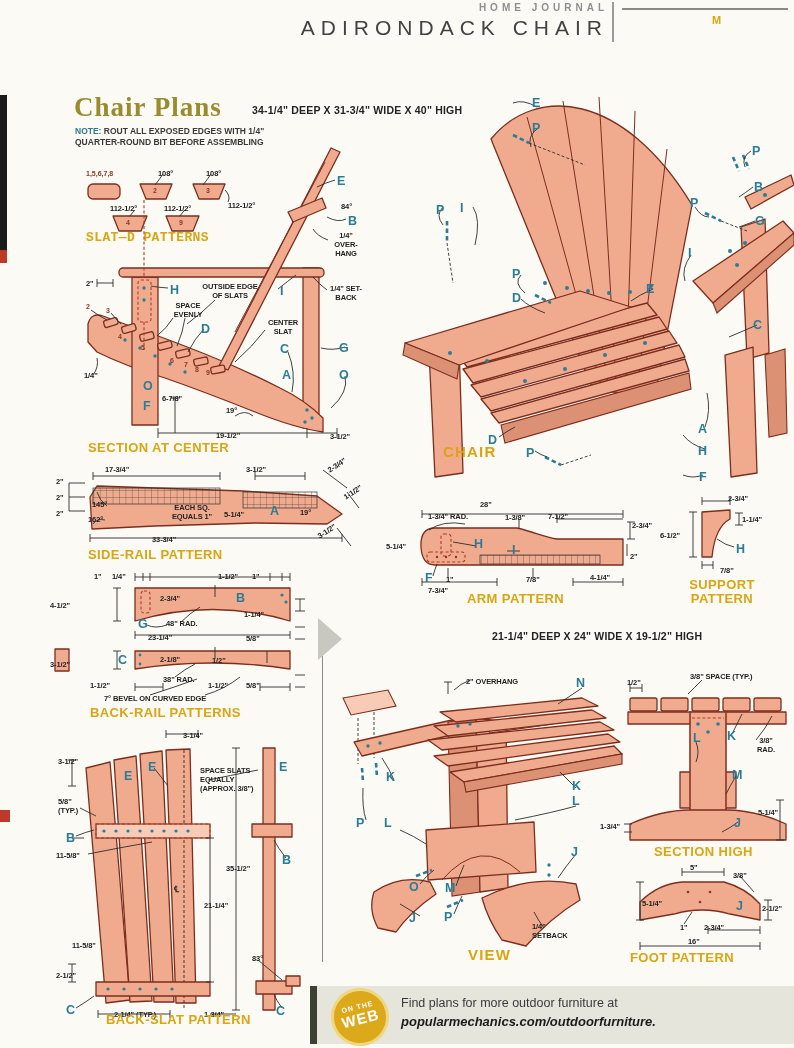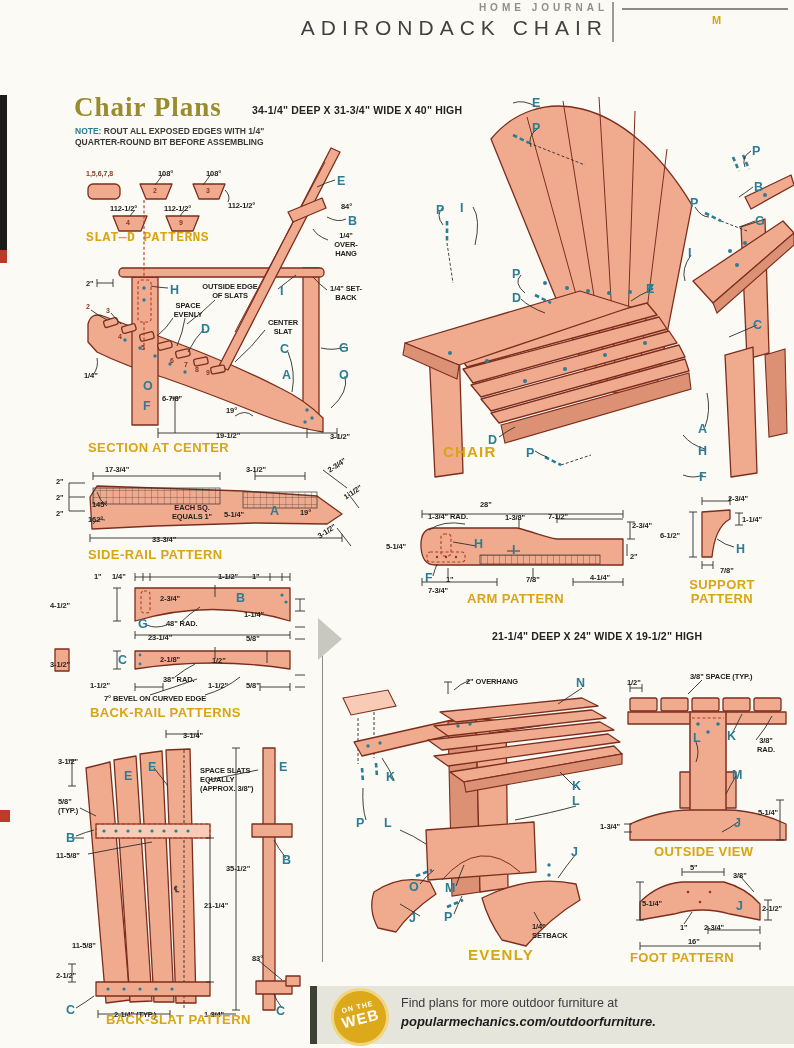--- a/index.html
+++ b/index.html
@@ -442,21 +442,21 @@
   <span class="p" style="left:356px;top:817px;">P</span>
   <span class="p" style="left:384px;top:817px;">L</span>
   <span class="p" style="left:572px;top:780px;">K</span>
   <span class="p" style="left:572px;top:795px;">L</span>
   <span class="p" style="left:409px;top:881px;">O</span>
   <span class="p" style="left:445px;top:882px;">M</span>
   <span class="p" style="left:409px;top:912px;">J</span>
   <span class="p" style="left:444px;top:911px;">P</span>
   <span class="p" style="left:571px;top:846px;">J</span>
   <span class="d blk lft" style="left:532px;top:922px;width:42px;">1/4" SETBACK</span>
-  <span class="t t2" style="left:468px;top:947px;">EVENLY</span>
+  <span class="t t2" style="left:468px;top:947px;">VIEW</span>
 
   <svg style="left:622px;top:660px;" width="172" height="192" viewBox="0 0 172 192">
     <rect x="6" y="52" width="158" height="12" class="wd"></rect>
     <rect x="8" y="38" width="27" height="13" rx="2" class="wd"></rect>
     <rect x="39" y="38" width="27" height="13" rx="2" class="wd"></rect>
     <rect x="70" y="38" width="27" height="13" rx="2" class="wd"></rect>
     <rect x="101" y="38" width="27" height="13" rx="2" class="wd"></rect>
     <rect x="132" y="38" width="27" height="13" rx="2" class="wd"></rect>
     <rect x="58" y="112" width="56" height="36" class="wd"></rect>
     <rect x="68" y="52" width="36" height="126" class="wd" style="stroke:#8B3626;stroke-width:1.6;"></rect>
@@ -475,21 +475,21 @@
   </svg>
   <span class="d" style="left:627px;top:678px;">1/2"</span>
   <span class="d" style="left:690px;top:672px;">3/8" SPACE (TYP.)</span>
   <span class="p" style="left:693px;top:732px;">L</span>
   <span class="p" style="left:727px;top:730px;">K</span>
   <span class="d blk" style="left:752px;top:736px;width:28px;">3/8" RAD.</span>
   <span class="p" style="left:732px;top:769px;">M</span>
   <span class="d" style="left:758px;top:808px;">5-1/4"</span>
   <span class="d" style="left:600px;top:822px;">1-3/4"</span>
   <span class="p" style="left:734px;top:817px;">J</span>
-  <span class="t" style="left:654px;top:845px;">OUTSIDE VIEW</span>
+  <span class="t" style="left:654px;top:845px;">SECTION HIGH</span>
 
   <svg style="left:628px;top:862px;" width="166" height="112" viewBox="0 0 166 112">
     <path class="wd" d="M12,40 Q30,22 54,20 L96,20 Q118,26 132,42 L132,58 L102,52 Q74,44 46,52 L12,58 Z"></path>
     <circle class="dr" cx="60" cy="30" r="1.3"></circle>
       <circle class="dr" cx="82" cy="30" r="1.3"></circle>
       <circle class="dr" cx="72" cy="40" r="1.3"></circle>
     <path class="ln" d="M54,10 H96 M54,6 V14 M96,6 V14 M112,14 L126,30 M12,20 V58 M8,20 H16 M8,58 H16
                        M140,38 V58 M136,38 H144 M136,58 H144 M80,68 H132 M80,64 V72 M132,64 V72
                        M12,84 H132 M12,80 V88 M132,80 V88 M56,62 Q60,56 64,50"></path>
   </svg>

